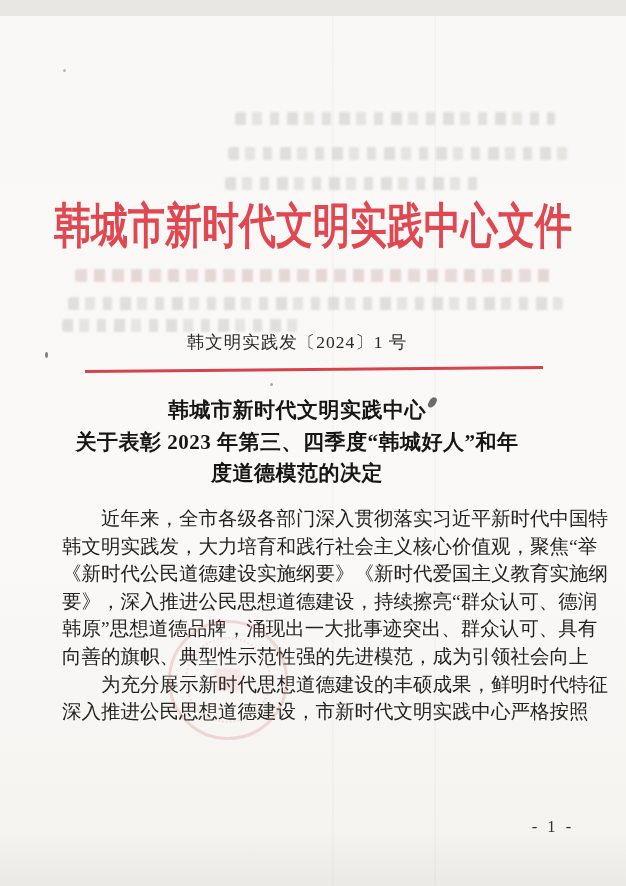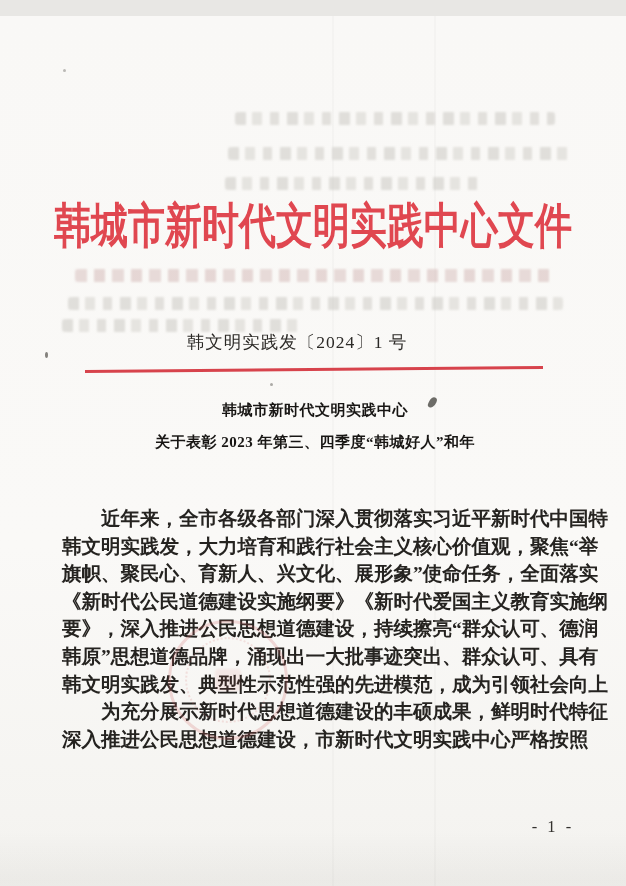--- a/index.html
+++ b/index.html
@@ -36,31 +36,31 @@
   }
   .doc-number{
     position:absolute;left:0;top:314px;width:594px;
     text-align:center;font-size:17.5px;color:#2b2926;letter-spacing:1px;
   }
   .red-rule{
     position:absolute;left:85px;top:352px;width:458px;height:3px;
     background:#d7434c;transform:rotate(-0.5deg);
   }
   .doc-title{
-    position:absolute;left:32px;top:379px;width:566px;
+    position:absolute;left:14px;top:379px;width:566px;
     text-align:center;font-weight:700;color:#181614;
-    font-size:15px;line-height:31.5px;letter-spacing:.5px;
+    font-size:21px;line-height:31.5px;letter-spacing:.5px;
   }
   .body-text{
     position:absolute;left:62px;top:489px;width:503px;
     font-size:19.5px;line-height:27.6px;color:#252320;
   }
   .body-line{
     height:27.6px;white-space:nowrap;
-    text-align:justify;text-align-last:justify;font-weight:bold;
+    text-align:justify;text-align-last:justify;
   }
   .body-line.indent{padding-left:39px;}
   .body-line.short{text-align-last:left;}
   
   .seal{
     position:absolute;left:168px;top:604px;width:114px;height:114px;
     border-radius:50%;
     border:3px solid rgba(211,102,102,.22);
     filter:blur(.6px);
     pointer-events:none;
@@ -117,30 +117,30 @@
   <div class="red-rule"></div>
 
   <div class="mark-comma"></div>
   <div class="speck" style="left:45px;top:336px;width:3px;height:6px;opacity:.75"></div>
   <div class="speck" style="left:270px;top:367px;width:3px;height:3px;opacity:.5"></div>
   <div class="speck" style="left:63px;top:53px;width:3px;height:3px;opacity:.4"></div>
 
   <div class="doc-title">
     <div>韩城市新时代文明实践中心</div>
     <div>关于表彰 2023 年第三、四季度“韩城好人”和年</div>
+    <div>度道德模范的决定</div>
   </div>
 
   <div class="body-text">
     <div class="body-line indent">近年来，全市各级各部门深入贯彻落实习近平新时代中国特</div>
     <div class="body-line">韩文明实践发，大力培育和践行社会主义核心价值观，聚焦“举</div>
-    <div class="body-line">旗帜、聚民心、育新人、兴文化、展形象”使命任务，全面落实</div>
     <div class="body-line">《新时代公民道德建设实施纲要》《新时代爱国主义教育实施纲</div>
     <div class="body-line">要》，深入推进公民思想道德建设，持续擦亮“群众认可、德润</div>
     <div class="body-line">韩原”思想道德品牌，涌现出一大批事迹突出、群众认可、具有</div>
-    <div class="body-line">韩文明实践发、典型性示范性强的先进模范，成为引领社会向上</div>
+    <div class="body-line">向善的旗帜、典型性示范性强的先进模范，成为引领社会向上</div>
     <div class="body-line indent">为充分展示新时代思想道德建设的丰硕成果，鲜明时代特征</div>
     <div class="body-line">深入推进公民思想道德建设，市新时代文明实践中心严格按照</div>
   </div>
 
   <div class="seal"></div>
 
   <div class="page-number">- 1 -</div>
 
   <div class="bottom-shade"></div>
 </div>

